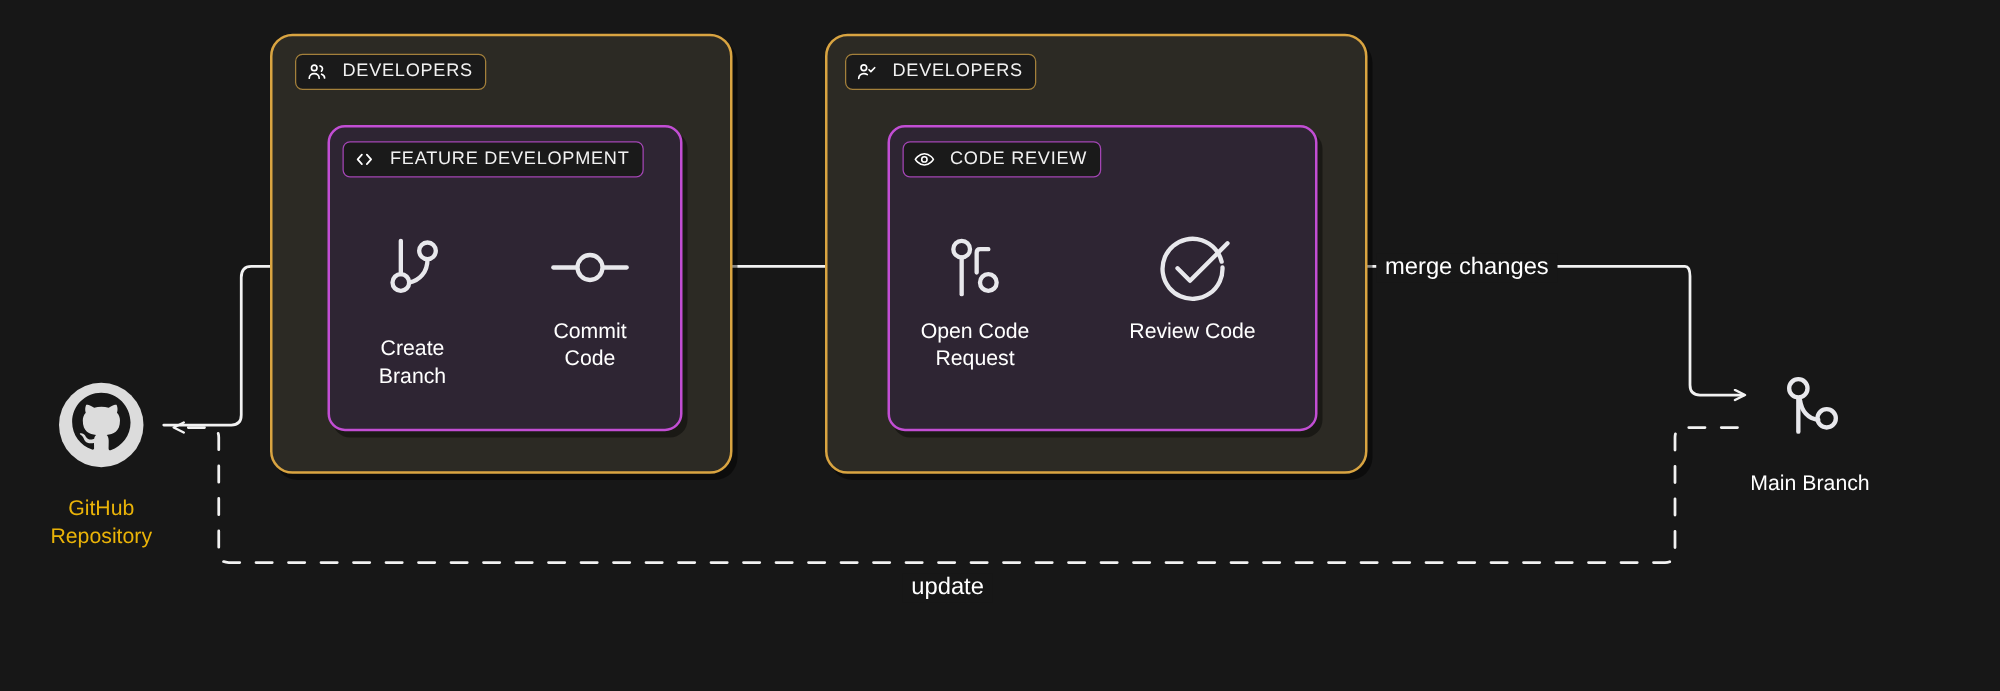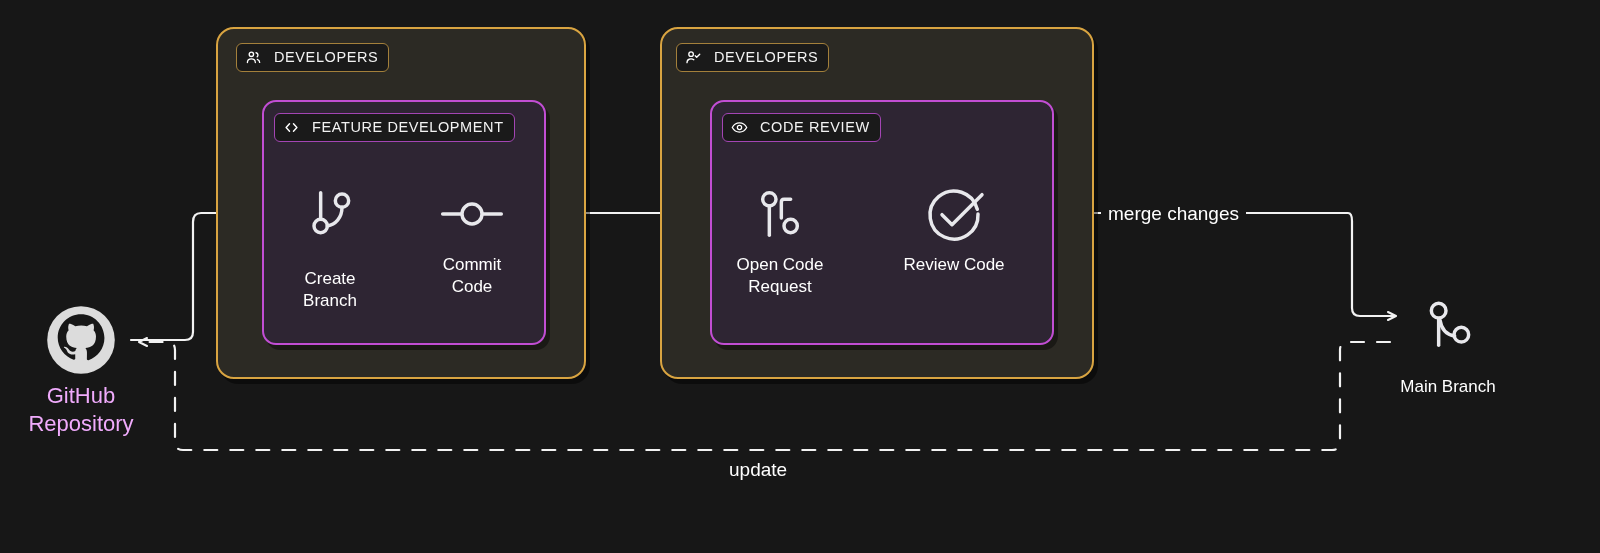--- a/index.html
+++ b/index.html
@@ -125,25 +125,25 @@
     position: absolute;
     left: 81px; top: 304px;
     width: 220px;
     margin-left: -110px;
     display: flex;
     flex-direction: column;
     align-items: center;
   }
   .gh .gh-logo { display: block; width: 72px; height: 72px; }
   .gh .gh-label {
-    margin-top: 6px;
-    font-size: 22px;
+    margin-top: 20px;
+    font-size: 17px;
     line-height: 1.28;
     text-align: center;
-    color: #f0abfc;
+    color: #eab308;
   }
   
   .edge-label {
     position: absolute;
     font-size: 19px;
     color: #ffffff;
     background: #171717;
     padding: 0 7px;
     line-height: 1.2;
     white-space: nowrap;

